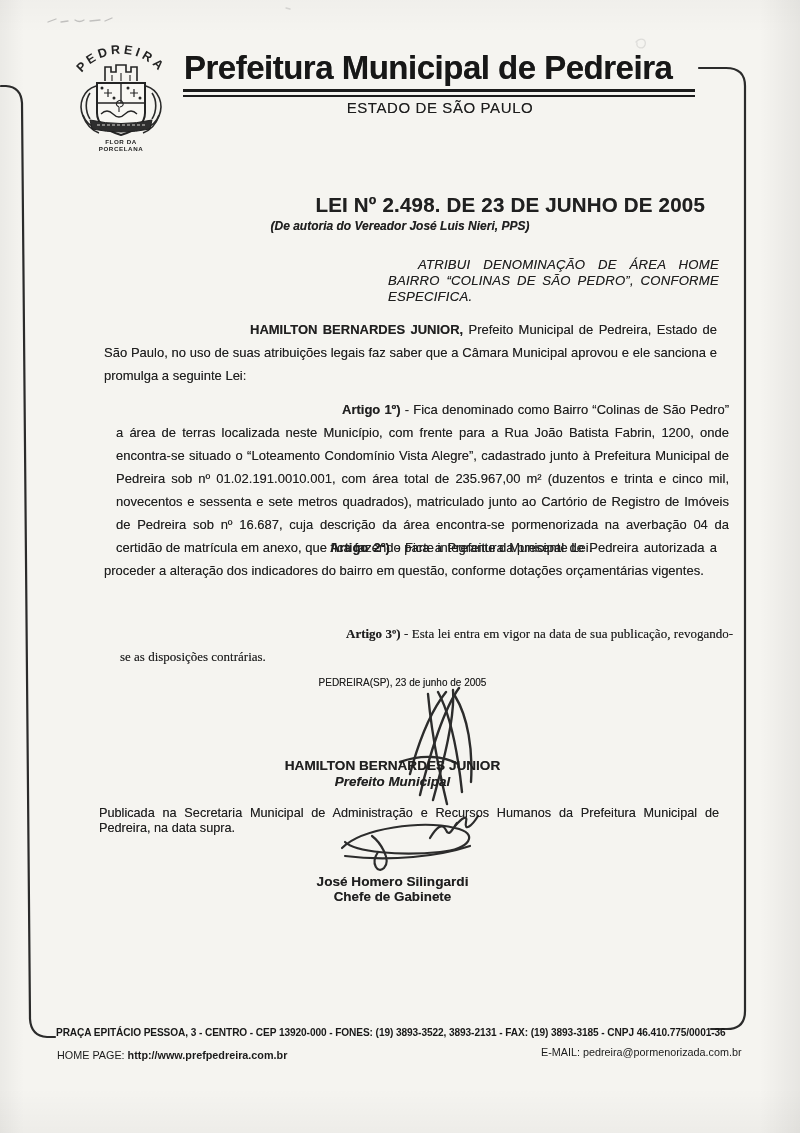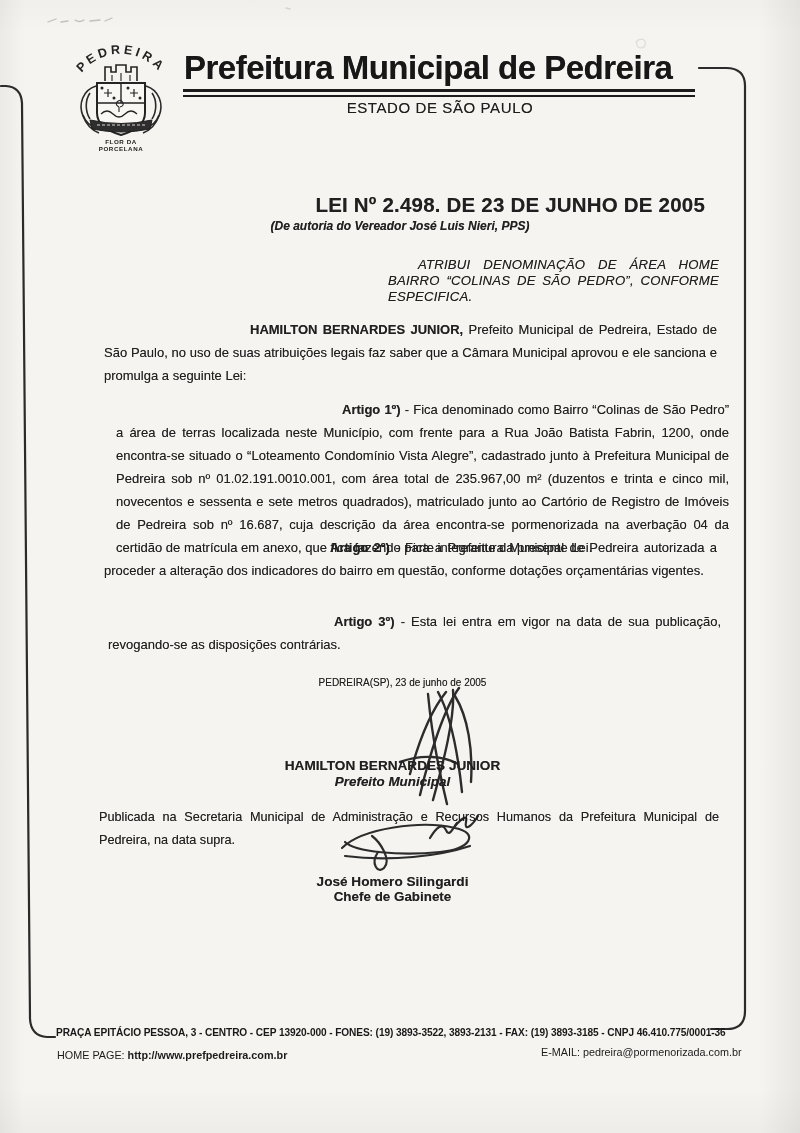--- a/index.html
+++ b/index.html
@@ -32,21 +32,21 @@
     font-size:13.2px;line-height:16.2px;font-style:italic;letter-spacing:.2px;}
   .para{text-align:justify;font-size:13px;line-height:23px;}
   .preamble{left:104px;top:318px;width:613px;text-indent:146px;}
   .art1{left:104px;top:386px;width:613px;text-indent:226px;}
   .art2{left:104px;top:536px;width:613px;text-indent:226px;}
   .art3{left:104px;top:606px;width:613px;text-indent:226px;}
   .dateline{left:95px;top:677px;width:615px;text-align:center;font-size:10px;}
   .sig-name{left:85px;width:615px;text-align:center;font-size:13.6px;font-weight:700;}
   .sig-role{left:85px;width:615px;text-align:center;font-size:13.4px;font-weight:700;}
   .pubnote{left:99px;top:806px;width:620px;text-align:justify;
-    font-size:12.7px;line-height:23px;}
+    font-size:12.7px;line-height:15px;}
   .footer-address{left:56px;top:1026px;white-space:nowrap;
     font-size:11px;font-weight:700;letter-spacing:-.1px;
     transform:scaleX(.92);transform-origin:left top;color:#181818;}
   .footer-home{left:57px;top:1049px;font-size:10.8px;white-space:nowrap;color:#1b1b1b;}
   .footer-email{left:541px;top:1046px;font-size:10.8px;white-space:nowrap;color:#1b1b1b;}
   svg{display:block;}
   .no-pe{pointer-events:none;}
 </style>
 </head>
 <body>
@@ -118,21 +118,21 @@
   <p class="abs para preamble ink" style="margin:0;">
     <b>HAMILTON BERNARDES JUNIOR,</b><span> Prefeito Municipal de Pedreira, Estado de São Paulo, no uso de suas atribuições legais faz saber que a Câmara Municipal aprovou e ele sanciona e promulga a seguinte Lei:</span>
   </p>
 
   <p class="abs para art1 ink" style="margin:12px;">
     <b>Artigo 1º)</b><span> - Fica denominado como Bairro “Colinas de São Pedro” a área de terras localizada neste Município, com frente para a Rua João Batista Fabrin, 1200, onde encontra-se situado o “Loteamento Condomínio Vista Alegre”, cadastrado junto à Prefeitura Municipal de Pedreira sob nº 01.02.191.0010.001, com área total de 235.967,00 m² (duzentos e trinta e cinco mil, novecentos e sessenta e sete metros quadrados), matriculado junto ao Cartório de Registro de Imóveis de Pedreira sob nº 16.687, cuja descrição da área encontra-se pormenorizada na averbação 04 da certidão de matrícula em anexo, que fica fazendo parte integrante da presente Lei.</span>
   </p>
   <p class="abs para art2 ink" style="margin:0;">
     <b>Artigo 2º)</b><span> - Fica a Prefeitura Municipal de Pedreira autorizada a proceder a alteração dos indicadores do bairro em questão, conforme dotações orçamentárias vigentes.</span>
   </p>
-  <p class="abs para art3 ink" style="margin:4px;">
+  <p class="abs para art3 ink" style="margin:16px;font-family:Liberation Serif, serif;">
     <b>Artigo 3º)</b><span> - Esta lei entra em vigor na data de sua publicação, revogando-se as disposições contrárias.</span>
   </p>
 
   <div class="abs dateline ink">PEDREIRA(SP), 23 de junho de 2005</div>
 
   <svg class="abs no-pe" width="200" height="130" viewBox="0 0 200 130" style="left:370px;top:682px;">
     <g fill="none" stroke="#1c1c1c" stroke-width="2.4" stroke-linecap="round" opacity=".92">
       <path d="M 77 122 C 68 85 61 45 58 12"></path>
       <path d="M 63 118 C 74 78 85 35 83 8"></path>
       <path d="M 50 113 C 60 70 75 25 89 6"></path>

